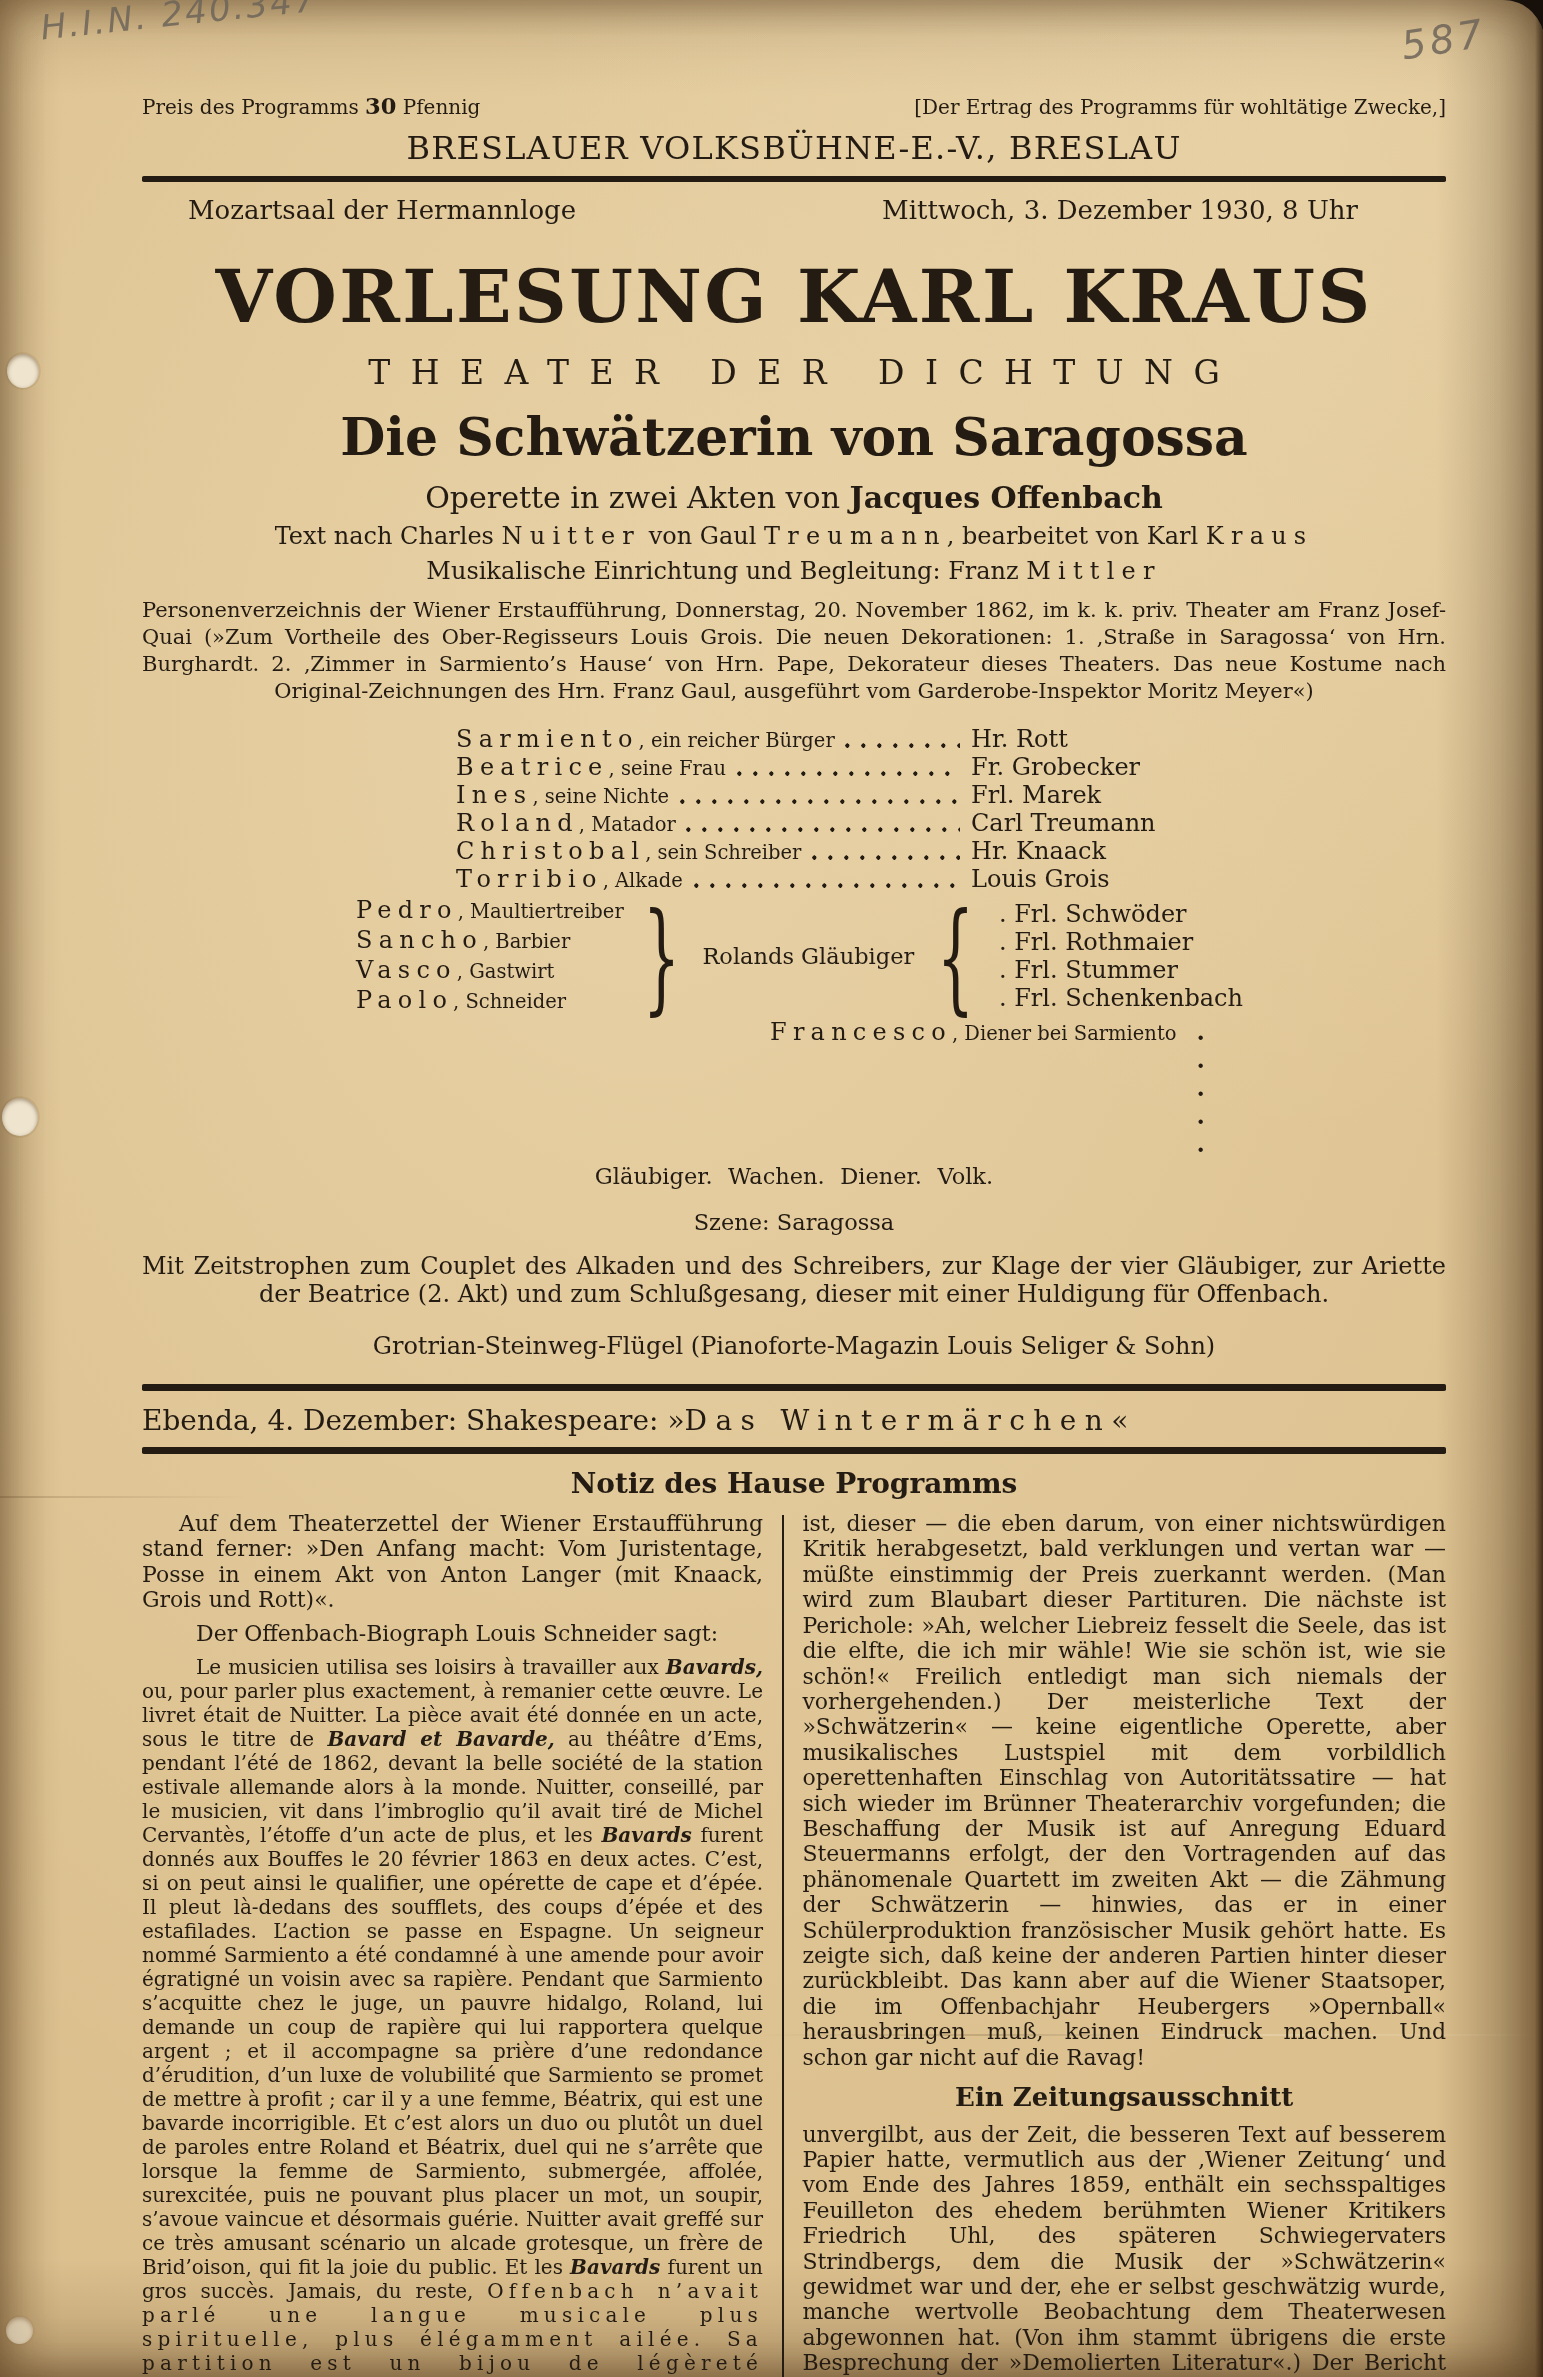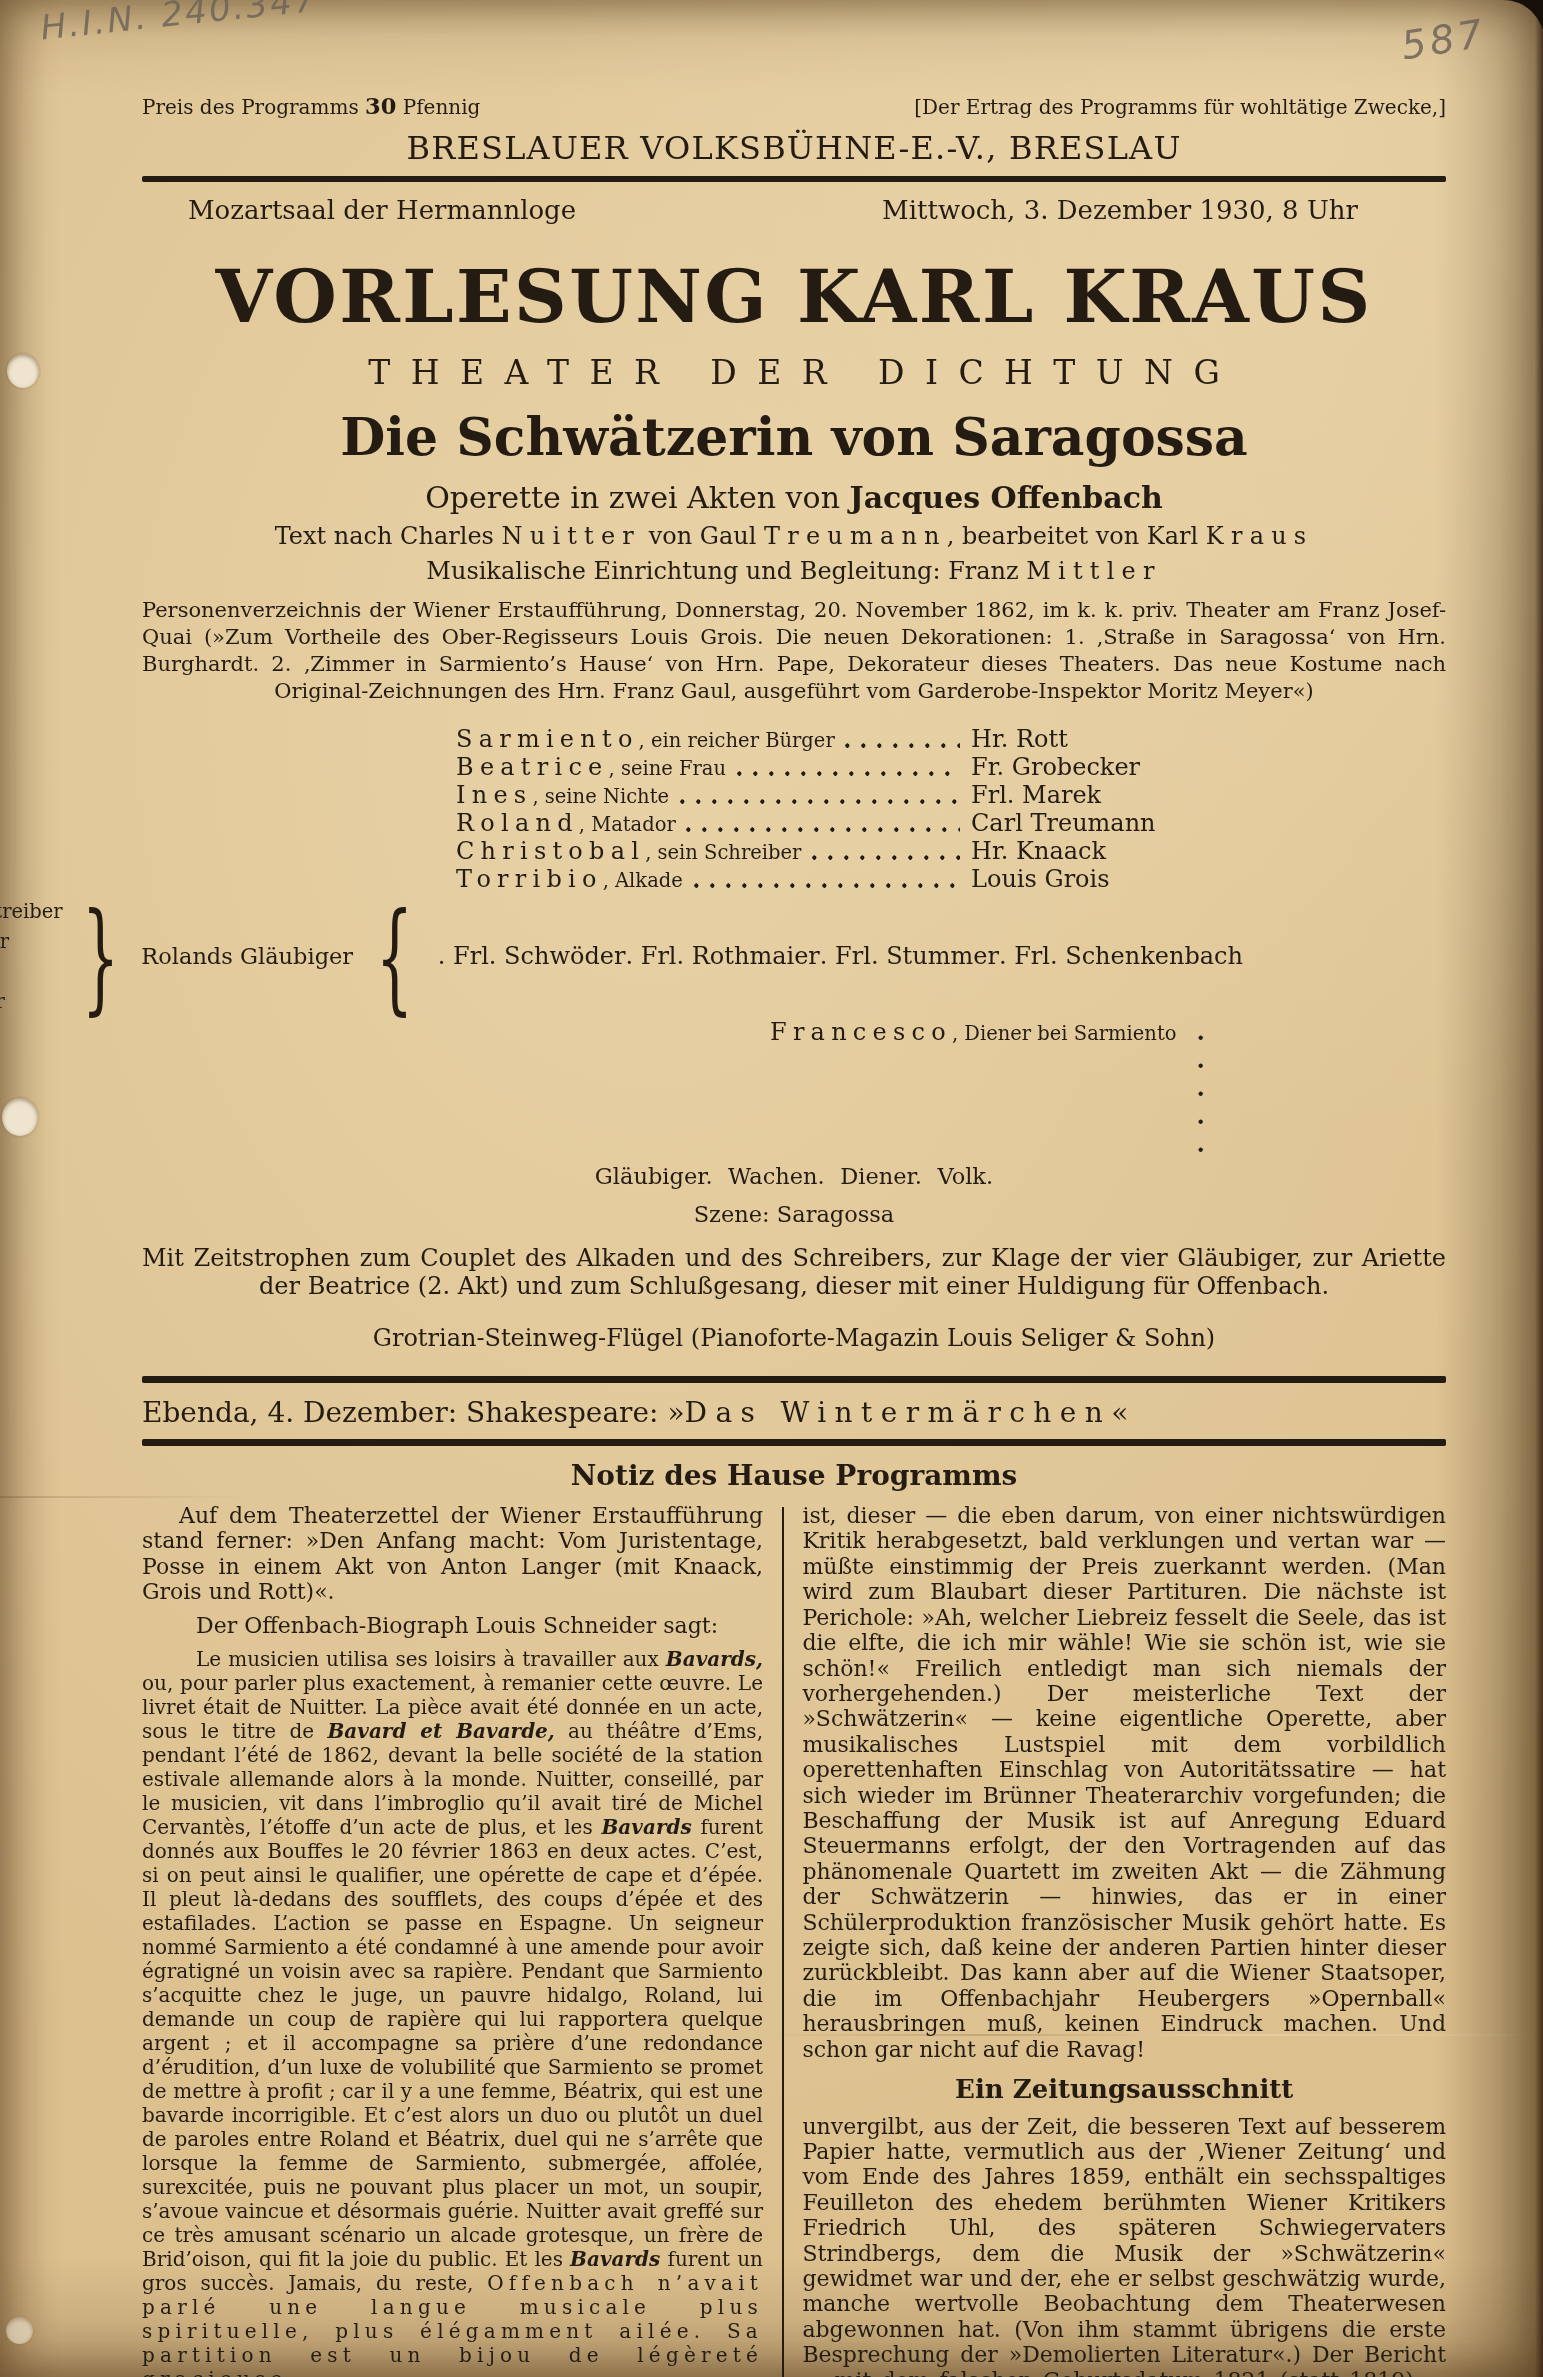--- a/index.html
+++ b/index.html
@@ -63,25 +63,25 @@
   .role{letter-spacing:.26em;font-size:24px;white-space:nowrap;}
   .desc{font-size:19.5px;white-space:nowrap;}
   .leader{flex:1;height:4.7px;align-self:flex-end;margin:0 10.7px 6px 10.7px;
     background:radial-gradient(circle at 2.4px 2.4px, #241c13 1.9px, rgba(0,0,0,0) 2.3px);
     background-size:16px 4.7px;background-repeat:repeat-x;}
   .perf{width:254px;white-space:nowrap;}
   .group{display:flex;align-items:center;width:787px;margin-top:2.4px;justify-content:flex-end;}
   .g-roles{width:284px;display:flex;flex-direction:column;line-height:28px;}
   .brace{font-size:118px;line-height:112px;transform:scaleX(.5) scaleY(1.02);font-weight:500;}
   .g-label{font-size:22.5px;white-space:nowrap;padding:0 3.6px;}
-  .g-perfs{display:flex;flex-direction:row;line-height:28px;margin-left:6px;white-space:nowrap;}
+  .g-perfs{display:flex;flex-direction:column;line-height:28px;margin-left:6px;white-space:nowrap;}
   .francesco{display:flex;align-items:baseline;margin-left:314px;font-size:24px;line-height:28px;margin-top:2.4px;}
   .fdots{margin-left:20px;letter-spacing:4.7px;font-weight:700;}
   .ensemble{text-align:center;font-size:22.5px;margin-top:4.7px;word-spacing:8.3px;}
-  .scene{text-align:center;font-size:22.5px;margin-top:12px;}
+  .scene{text-align:center;font-size:22.5px;margin-top:20px;}
   
   .perf-note{font-size:24px;line-height:28px;text-align:justify;text-align-last:center;margin-top:16.6px;}
   .piano{text-align:center;font-size:24px;margin-top:18px;}
   .next-event{font-size:28px;margin-top:13px;}
   
   .notiz-h{text-align:center;font-weight:700;font-size:28px;margin-top:13px;}
   .columns{display:flex;margin-top:10.7px;align-items:stretch;}
   .col-l{width:621px;}
   .col-divider{width:2.4px;background:#241c13;margin:3.6px 18px 6px 19px;}
   .col-r{flex:1;}

